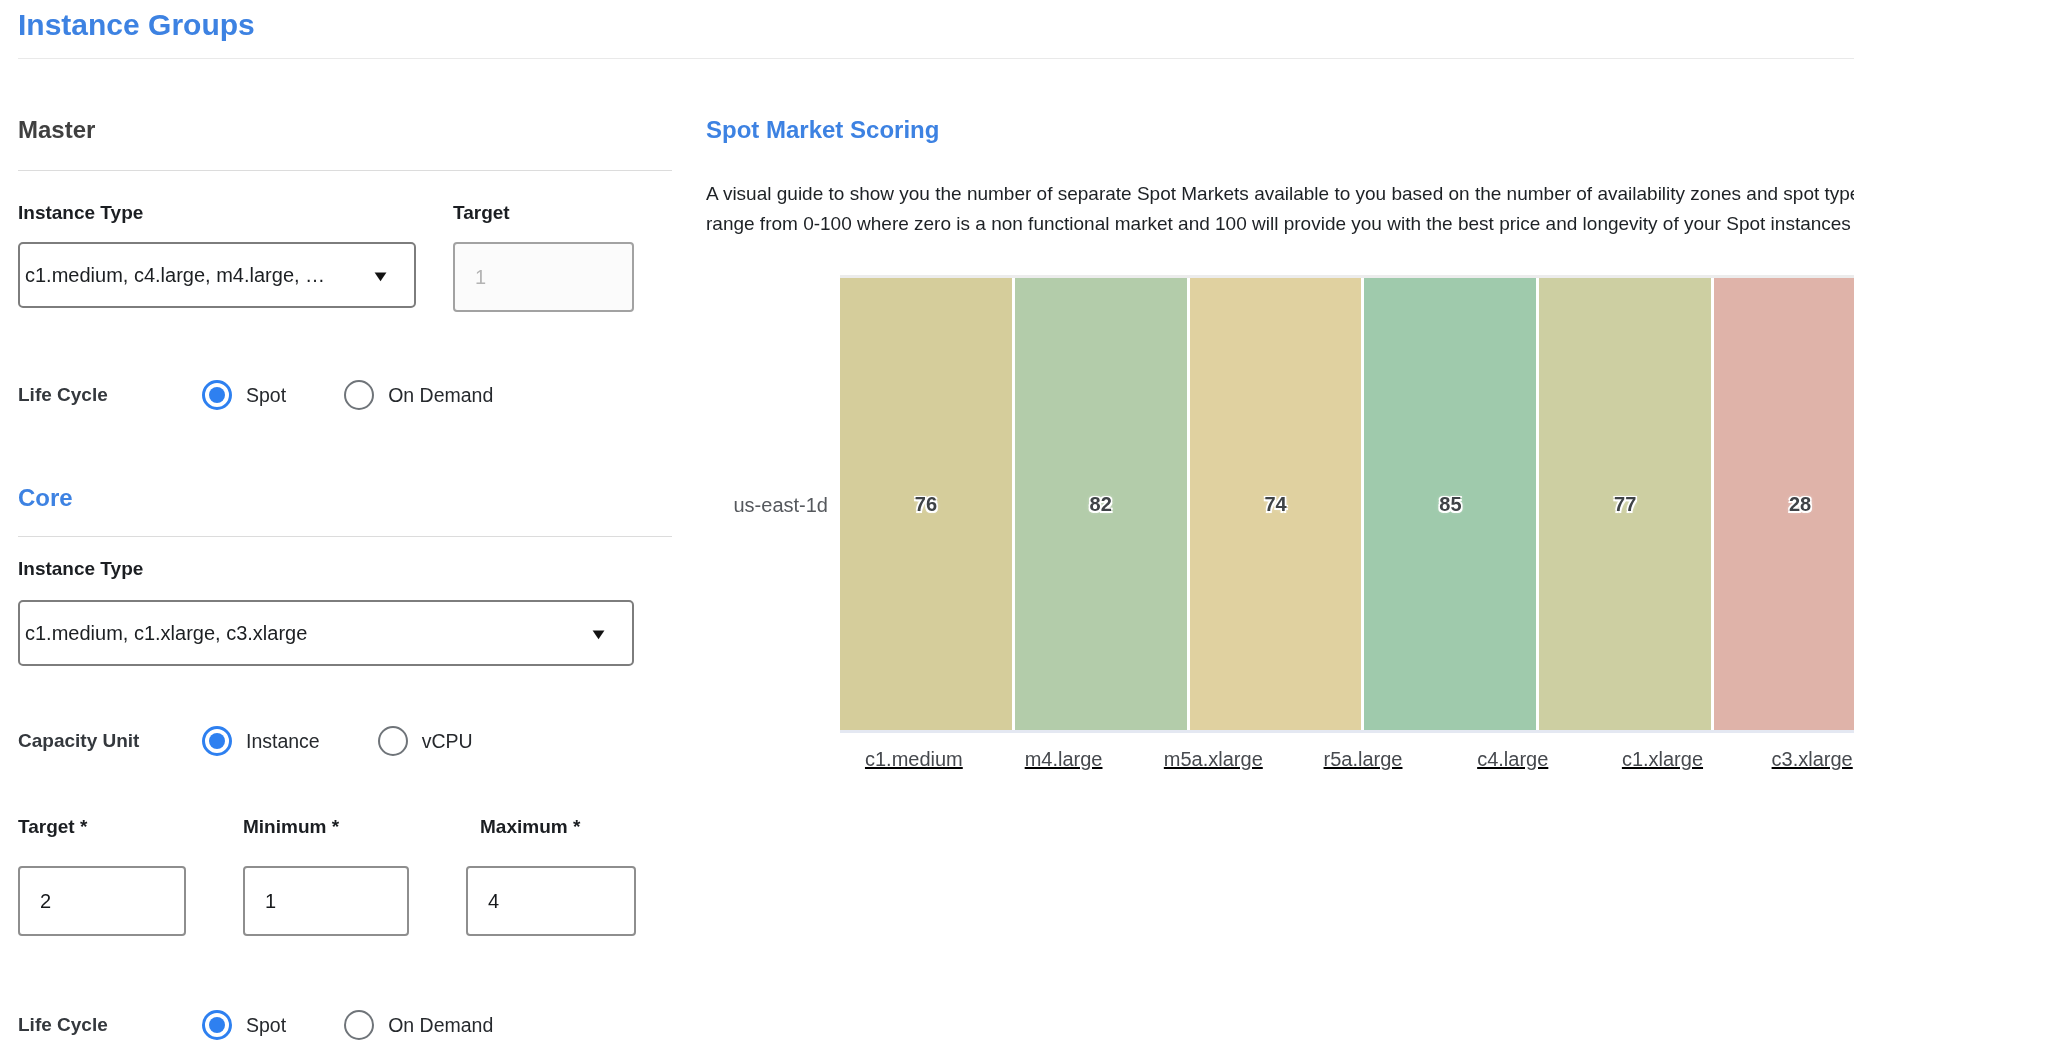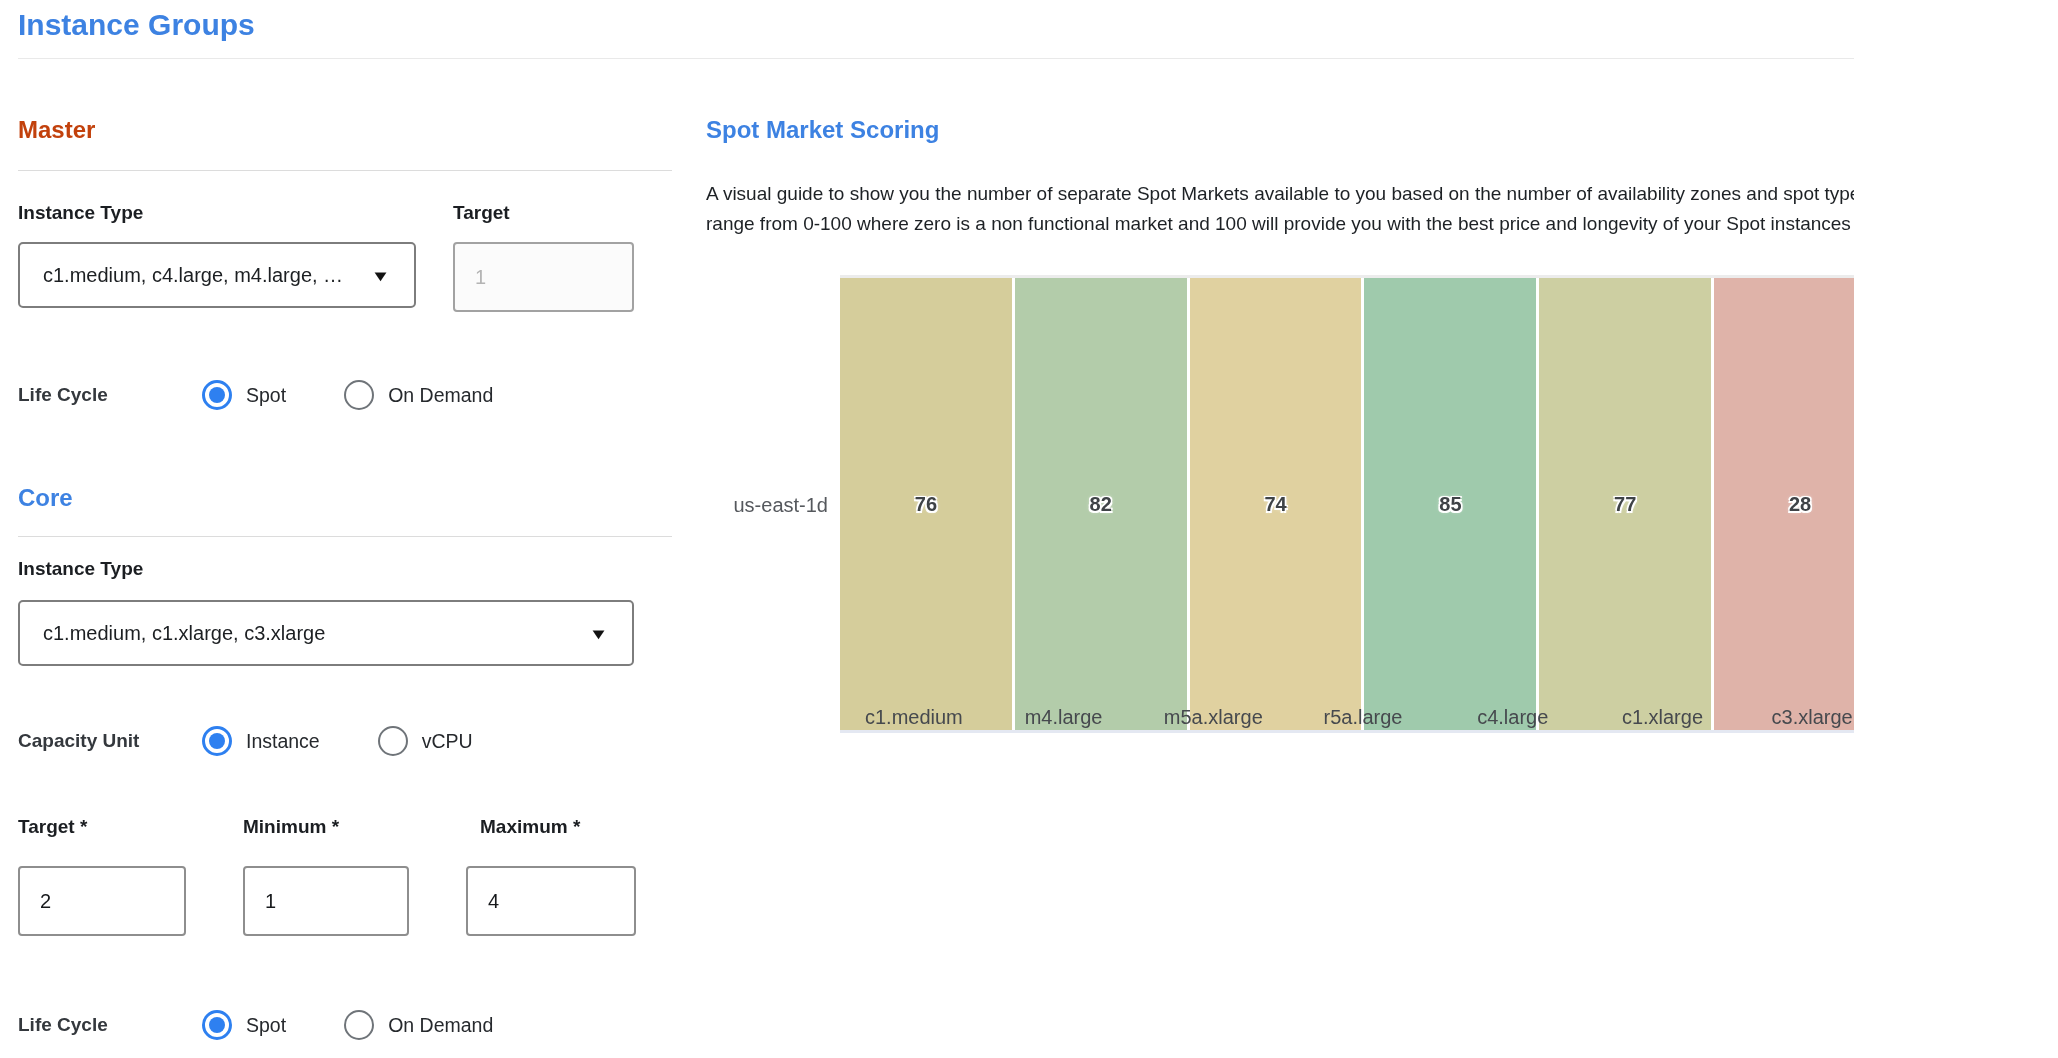--- a/index.html
+++ b/index.html
@@ -15,21 +15,21 @@
   .hr-title { left:18px; top:58px; width:2022px; background:#e9e9e9; }
   .hr-master { left:18px; top:170px; width:654px; }
   .hr-core   { left:18px; top:536px; width:654px; }
 
   
   .field-title { font-size:19px; font-weight:600; color:#1b1e22; }
   .row-label { display:inline-block; width:184px; font-size:19px; color:#34383d;font-weight:bold; }
 
   
   .dropdown { display:flex; align-items:center; justify-content:space-between;
-    border:2px solid #7d7d7d; border-radius:5px; background:#fff; padding:0 26px 0 23px;
+    border:2px solid #7d7d7d; border-radius:5px; background:#fff; padding:0 26px 0 5px;
     font-size:20px; color:#1c1f22; cursor:pointer; }
   .dd-caret { font-size:15px; color:#111; transform:scaleX(1.35); margin-left:12px; }
   .txt-input { border:2px solid #8e8e8e; border-radius:4px; background:#fff;
     font-family:"Liberation Sans",sans-serif; font-size:20px; color:#17191c; padding-left:20px; }
   .txt-input.disabled-look { background:#fbfbfb; border-color:#a2a2a2; }
   .txt-input::placeholder { color:#b4b4b4; }
 
   
   .radio-row { display:flex; align-items:center; height:34px; }
   .radio { width:30px; height:30px; border-radius:50%; flex:0 0 auto; position:relative; cursor:pointer; }
@@ -43,38 +43,38 @@
   .smx-heading { left:706px; top:116px; }
   .smx-desc { left:706px; top:179px; width:1352px; font-size:19px; line-height:30px; color:#1d2125; }
 
   
   .heatmap { left:840px; top:275px; width:1046px; height:458px; display:flex; gap:3px;
     border-top:3px solid #ececec; border-bottom:3px solid #e4e8f2; background:#fff; }
   .cell { flex:1 1 0; display:flex; align-items:center; justify-content:center; }
   .cellval { font-size:20px; font-weight:600; color:#3f4347;
     text-shadow:-1.5px -1.5px 0 #fff, 1.5px -1.5px 0 #fff, -1.5px 1.5px 0 #fff, 1.5px 1.5px 0 #fff, 0 0 4px #fff; }
   .heat-row-label { left:700px; top:494px; width:128px; text-align:right; font-size:20px; color:#55585d; }
-  .col-labels { left:840px; top:706px; width:1046px; display:flex; gap:2px; }
+  .col-labels { left:840px; top:748px; width:1046px; display:flex; gap:2px;text-decoration:underline; }
   .col-labels span { flex:1 1 0; text-align:center; font-size:20px; color:#46494e; }
 
   
   .colorbar { left:1920px; top:302px; width:21px; height:441px; }
   .cb-sep { position:absolute; left:0; width:100%; height:2px; background:#fff; }
   .cb-sep.s1 { top:110px; } .cb-sep.s2 { top:220px; } .cb-sep.s3 { top:330px; }
   .cb-tick { left:1962px; width:60px; font-size:19px; color:#55585d; line-height:26px; }
 </style>
 </head>
 <body>
 
 <div class="page">
 
   <h1 class="abs page-title" style="color: rgb(61, 130, 226);">Instance Groups</h1>
   <div class="abs hr hr-title"></div>
 
-  <h2 class="abs section-heading" style="left: 18px; top: 116px; color: #c2410c;">Master</h2>
+  <h2 class="abs section-heading" style="left: 18px; top: 116px; color: #404040;">Master</h2>
   <div class="abs hr hr-master"></div>
 
   <div class="abs field-title" style="left:18px; top:202px;">Instance Type</div>
   <div class="abs dropdown" style="left:18px; top:242px; width:398px; height:66px;">
     <span>c1.medium, c4.large, m4.large, …</span>
     <span class="dd-caret">▼</span>
   </div>
 
   <div class="abs field-title" style="left:453px; top:202px;">Target</div>
   <input class="abs txt-input disabled-look" style="left: 453px; top: 242px; width: 181px; height: 70px;" placeholder="1">

